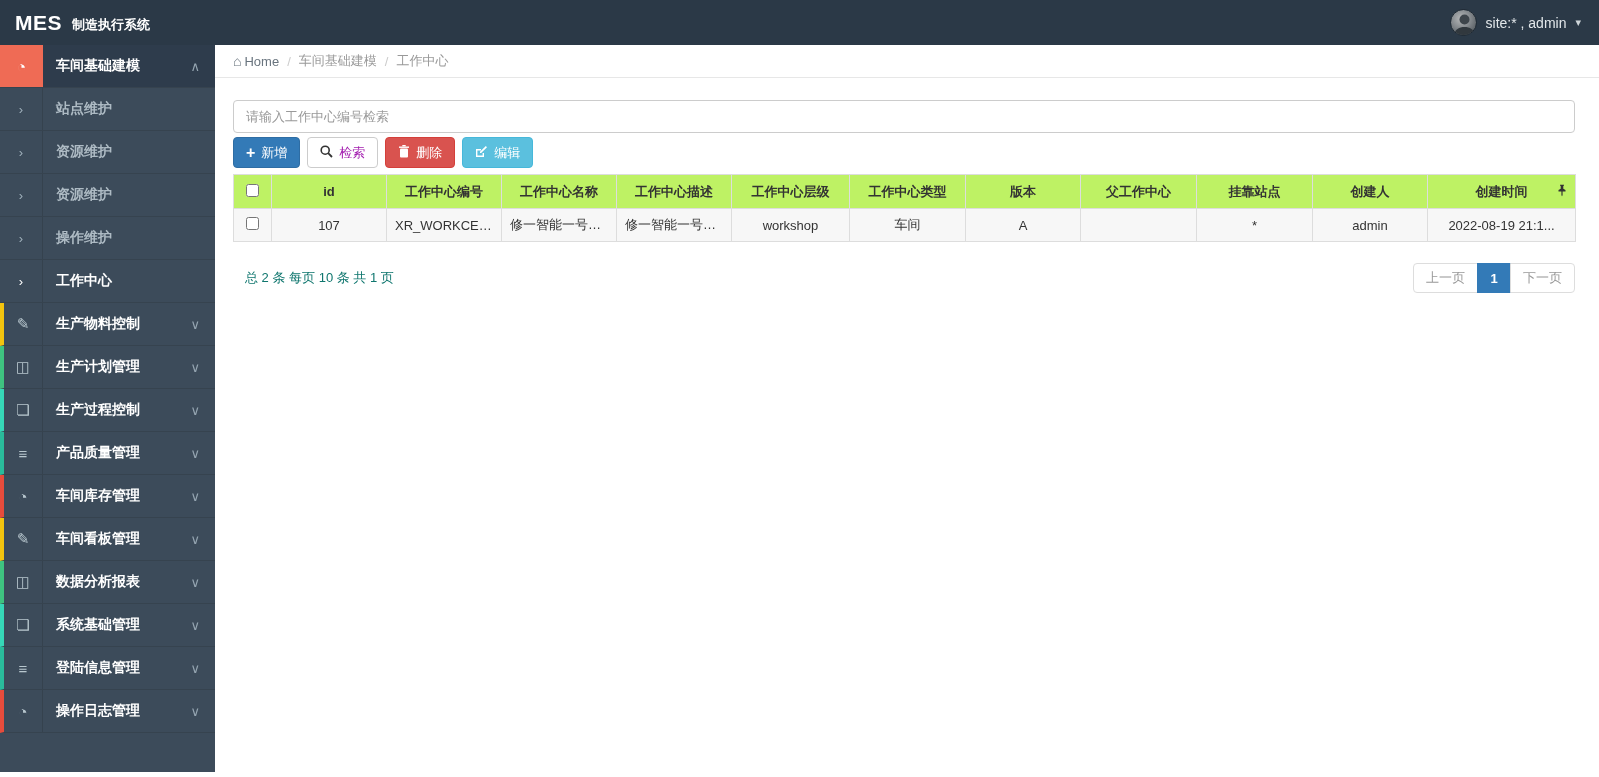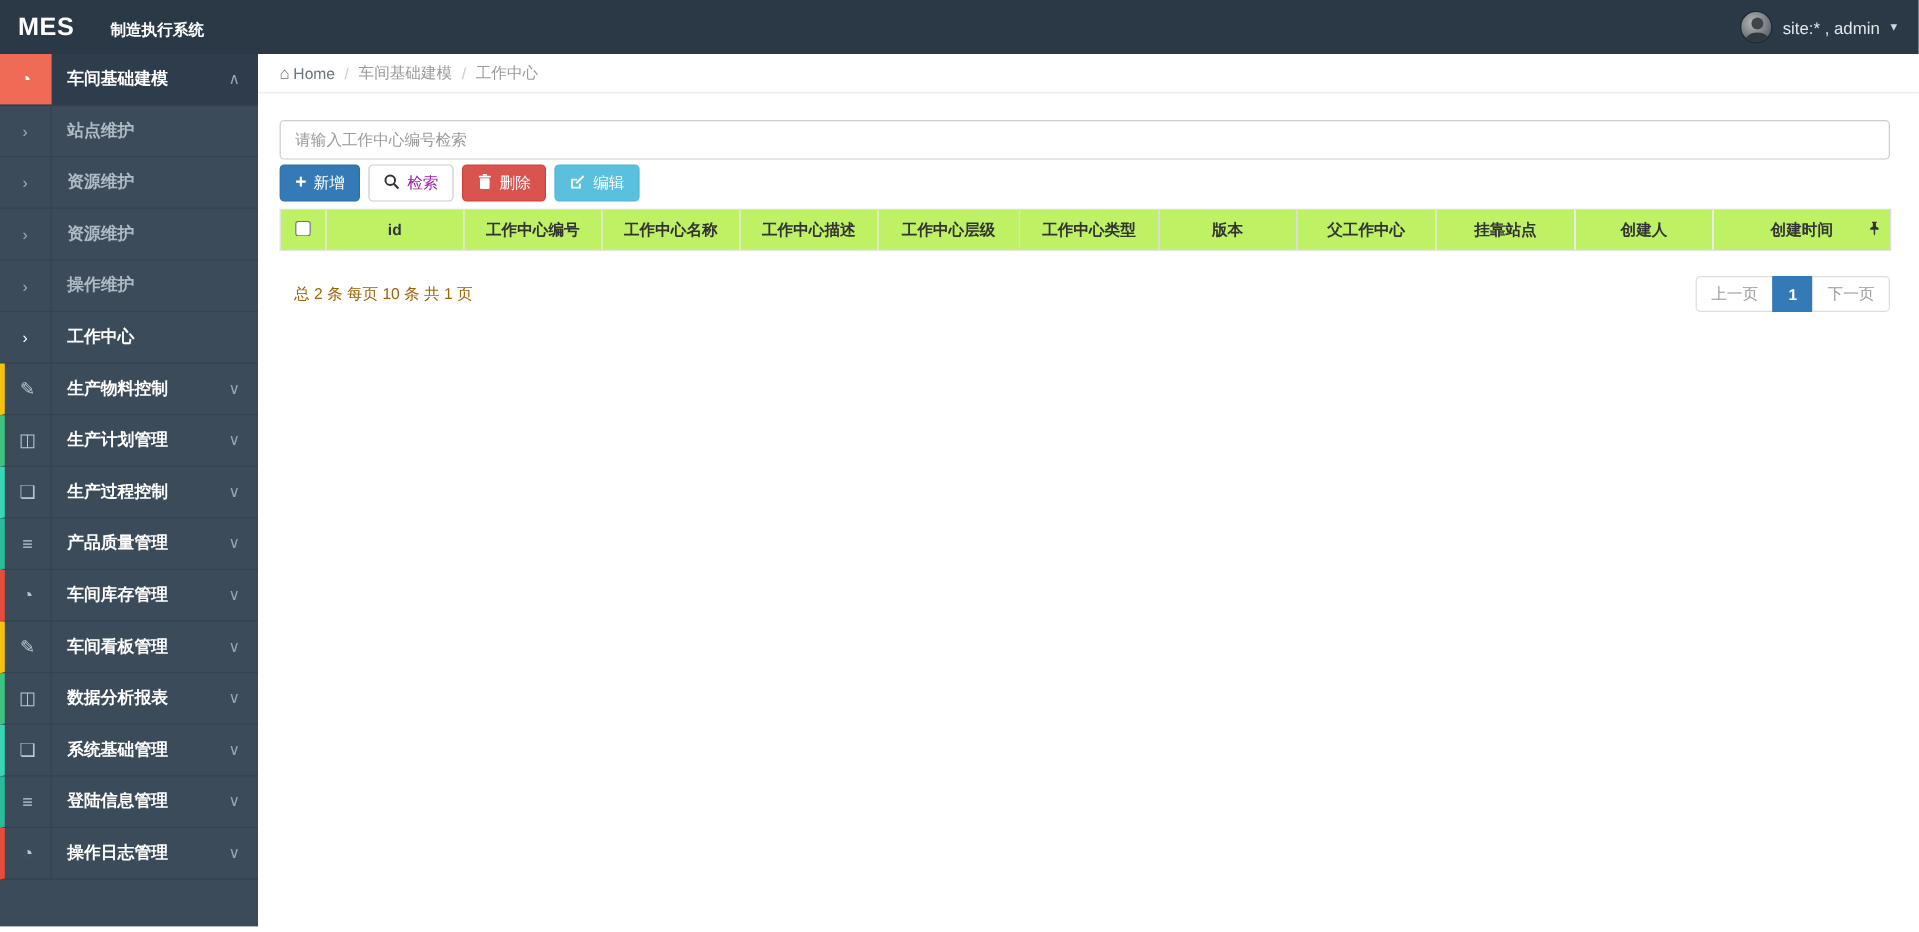--- a/index.html
+++ b/index.html
@@ -1,21 +1,21 @@
 <!DOCTYPE html>
 <html><head>
 <meta charset="utf-8">
 <style>
   * { margin:0; padding:0; box-sizing:border-box; }
   html,body { width:1599px; height:777px; background:#fff; font-family:"Liberation Sans","DejaVu Sans",sans-serif; overflow:hidden; }
   .app { position:relative; width:1599px; height:777px; }
 
   
   .navbar { position:absolute; top:0; left:0; width:100%; height:45px; background:#2b3947; z-index:5; }
-  .brand { position:absolute; left:15px; top:0; height:45px; display:flex; align-items:center; color:#fff;gap:20px; }
+  .brand { position:absolute; left:15px; top:0; height:45px; display:flex; align-items:center; color:#fff; }
   .brand .b1 { font-size:21px; font-weight:bold; letter-spacing:.5px; }
   .brand .b2 { font-size:13px; font-weight:bold; margin-top:4px;padding-left:10px; }
   .usermenu { position:absolute; right:18px; top:0; height:45px; display:flex; align-items:center; gap:9px; color:#e2e7ea; font-size:14px; cursor:pointer; }
   .avatar { width:27px; height:27px; border-radius:50%; background:radial-gradient(circle at 40% 35%, #b7b9ba 0%, #82878b 45%, #3f464c 100%); overflow:hidden; position:relative; border:1px solid #1f2a34; }
   .avatar svg { position:absolute; bottom:-1px; left:0; }
   .caret { font-size:11px; color:#cfd6da; }
 
   
   .sidebar { position:absolute; top:45px; left:0; width:215px; height:727px; background:#3c4b5a; }
   .s-item { position:relative; height:43px; display:flex; align-items:center; border-bottom:1px solid #36434f; cursor:pointer; }
@@ -54,21 +54,21 @@
   table.grid { margin-top:6px; width:100%; border-collapse:collapse; table-layout:fixed; font-size:13px; color:#333; }
   .grid th, .grid td { border:1px solid #ddd; height:33px; text-align:center; padding:0 8px; overflow:hidden; white-space:nowrap; text-overflow:ellipsis; }
   .grid th { height:34px; font-weight:bold; background:#bef264; }
   .grid tbody tr:nth-child(odd) { background:#f7f7f7; }
   .grid tbody tr:nth-child(even) { background:#fff; }
   .th-last { position:relative; }
   .pin { position:absolute; right:8px; top:50%; transform:translateY(-50%); cursor:pointer; }
   .cb { width:13px; height:13px; cursor:pointer; }
 
   .pag-row { margin-top:21px; display:flex; justify-content:space-between; align-items:center; }
-  .pag-info { color:#a16207; font-size:13px; margin-left:12px; }
+  .pag-info { color:#0f766e; font-size:13px; margin-left:12px; }
   .pager { display:flex; }
   .pg { min-width:34px; height:30px; padding:0 12px; background:#fff; border:1px solid #ddd; display:flex; align-items:center; justify-content:center; font-size:13px; color:#999; margin-left:-1px; cursor:pointer; }
   .pg.first { border-radius:4px 0 0 4px; margin-left:0;padding-left:12px; }
   .pg.last { border-radius:0 4px 4px 0; }
   .pg.active { background:#337ab7; border-color:#337ab7; color:#fff; font-weight:bold; }
 </style>
 </head>
 <body>
 
 <div class="app">
@@ -252,20 +252,34 @@
           <th class="th-last"><span>创建时间</span>
             <span class="pin">
               <svg width="10" height="12" viewBox="0 0 10 12">
                   <path d="M3 0h4v1l-.7.5v2.8l2.2 1.3V7H5.6v3.6L5 12l-.6-1.4V7H1.5V5.6l2.2-1.3V1.5L3 1z" fill="#333"></path>
                 </svg>
             </span>
           </th>
         </tr>
       </thead>
       <tbody>
+        <tr>
+          <td><input type="checkbox" class="cb" style=""></td>
+          <td>107</td>
+          <td>XR_WORKCEN...</td>
+          <td>修一智能一号车间</td>
+          <td>修一智能一号车间</td>
+          <td>workshop</td>
+          <td>车间</td>
+          <td>A</td>
+          <td></td>
+          <td>*</td>
+          <td>admin</td>
+          <td>2022-08-19 21:1...</td>
+        </tr>
       </tbody>
     </table>
 
     <div class="pag-row">
       <span class="pag-info">总 2 条 每页 10 条 共 1 页</span>
       <div class="pager">
         <span class="pg first">上一页</span>
         <span class="pg active">1</span>
         <span class="pg last">下一页</span>
       </div>

